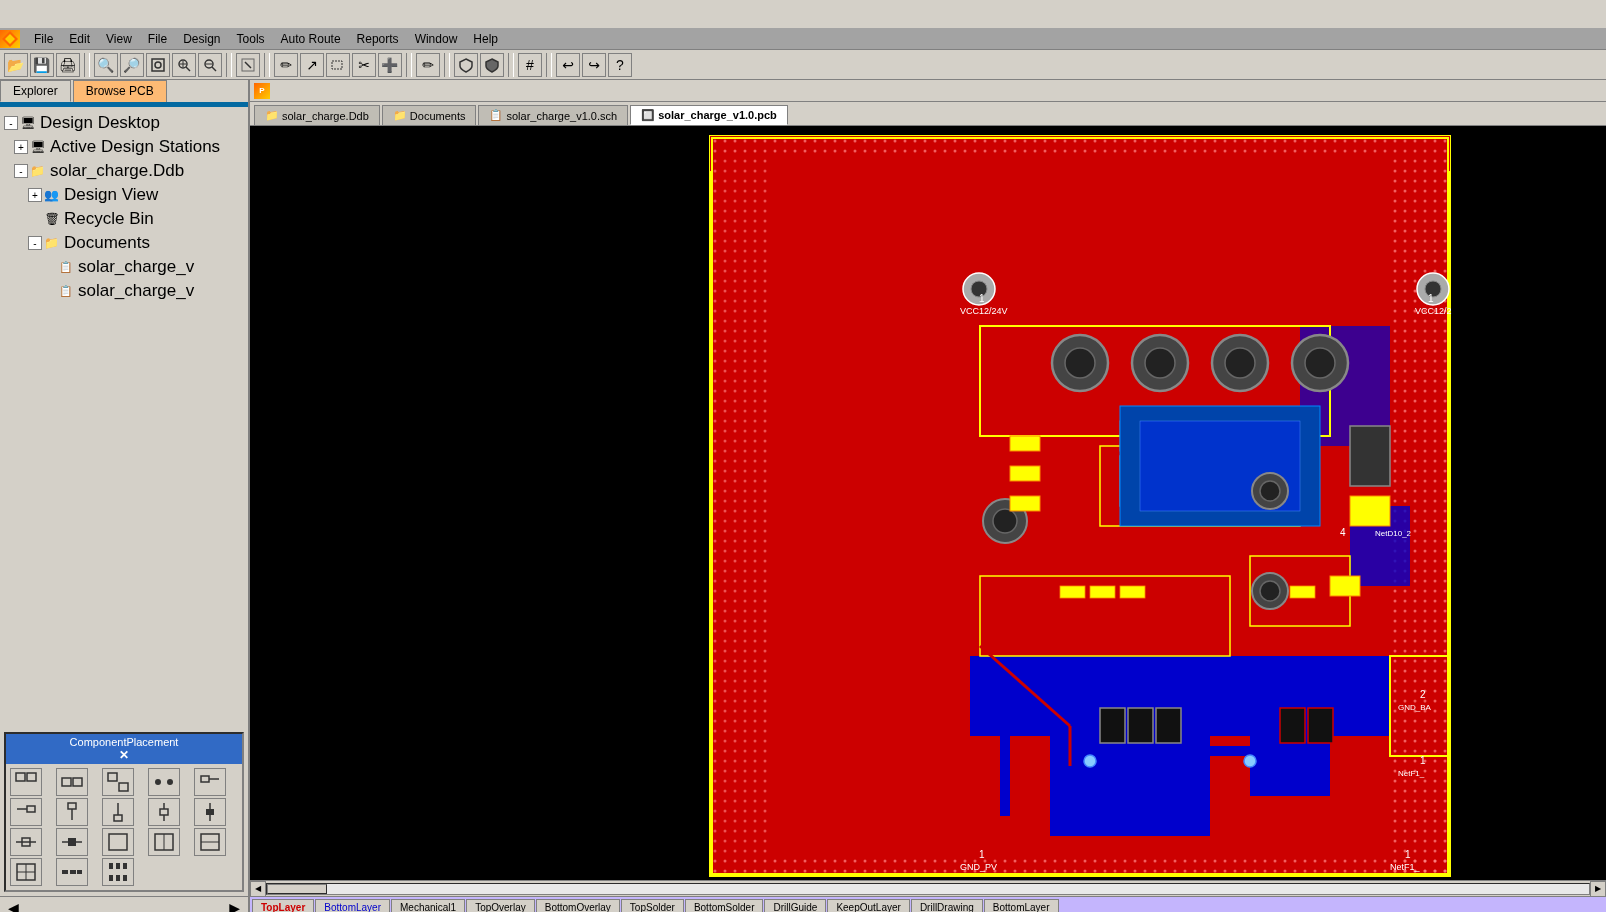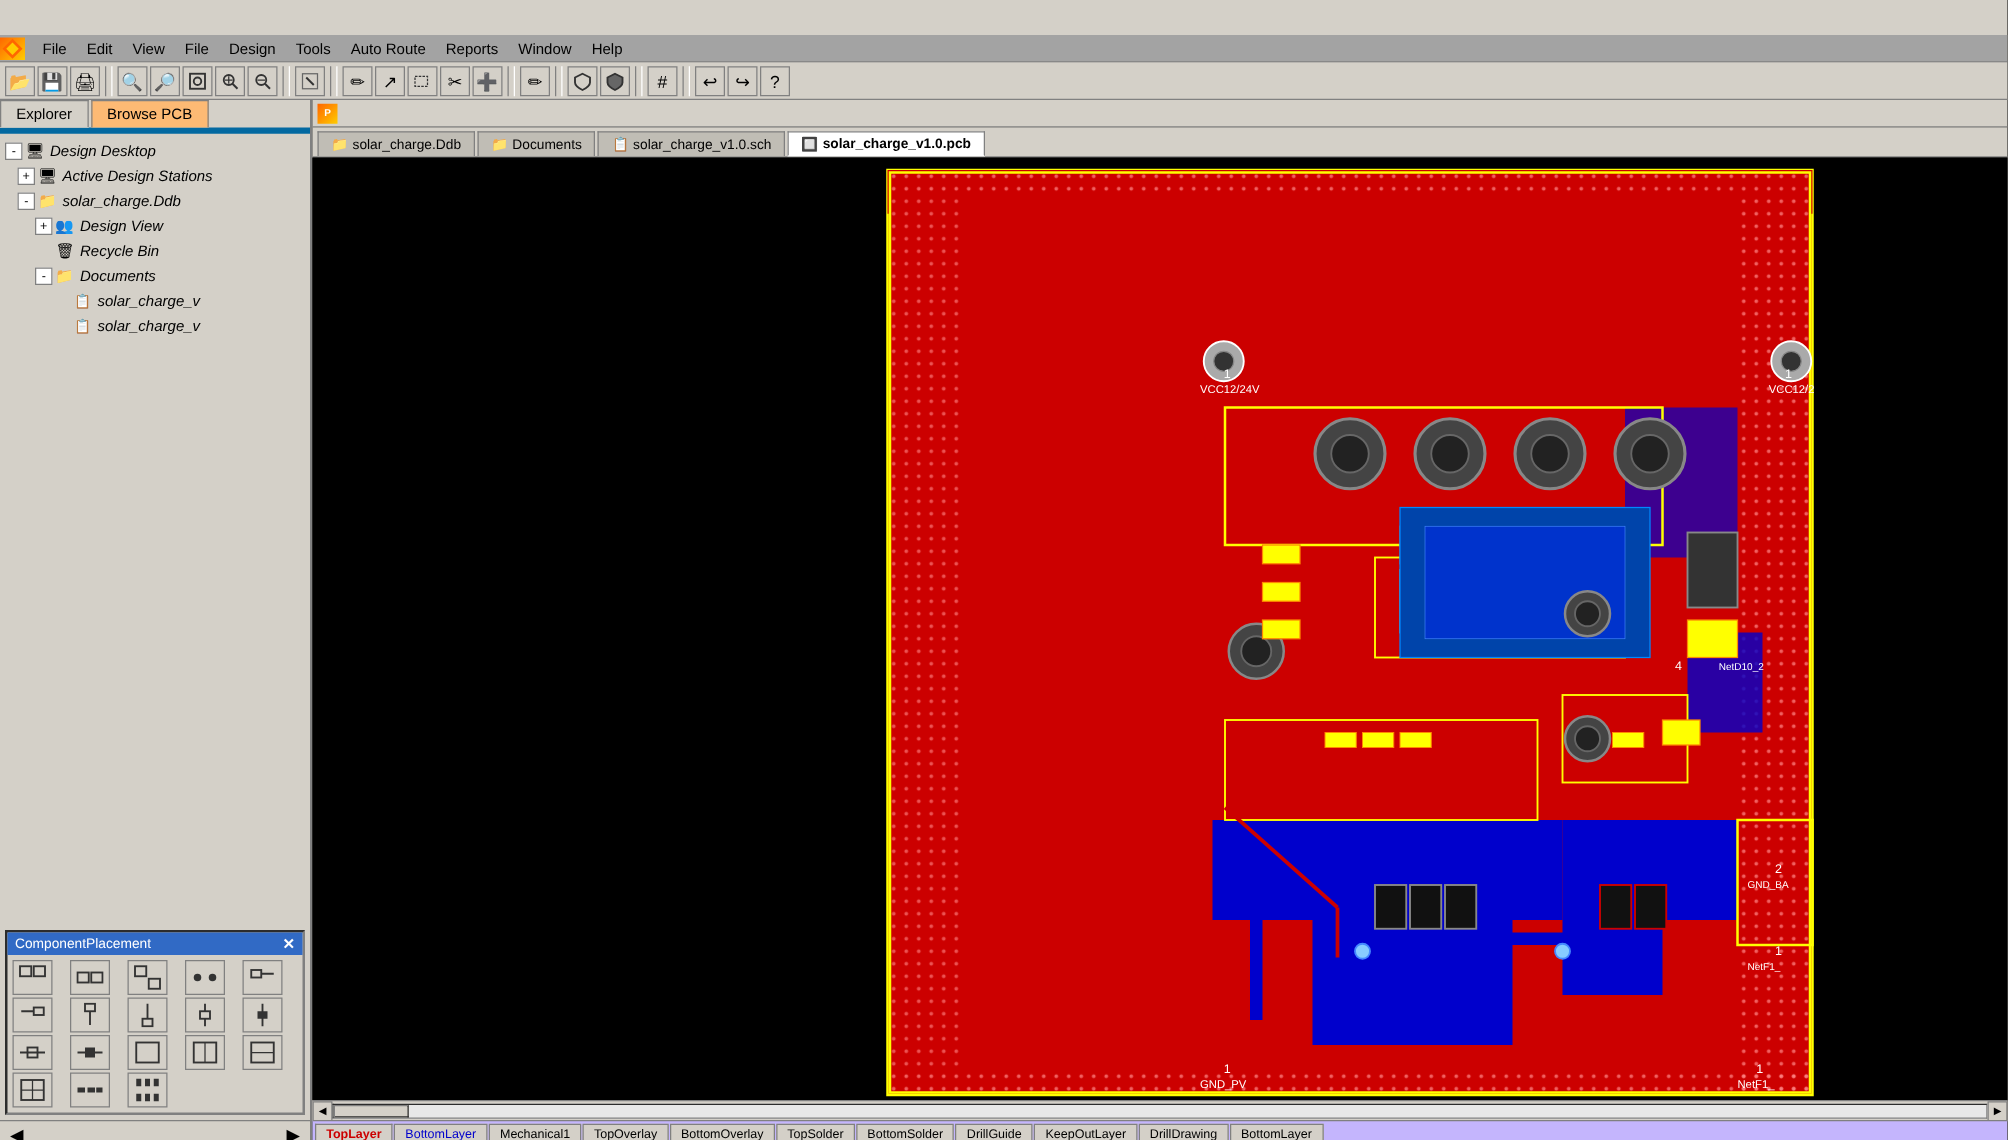--- a/index.html
+++ b/index.html
@@ -103,39 +103,40 @@
       border: 1px solid #808080;
       display: inline-flex; align-items: center; justify-content: center;
       font-size: 10px; margin-right: 2px; background: white; flex-shrink: 0;
     }
     .tree-icon {
       width: 16px; height: 16px;
       margin-right: 4px; flex-shrink: 0;
       display: inline-flex; align-items: center; justify-content: center;
       font-size: 12px;
     }
-    .tree-label { font-size: 12px; font-style: italic; }
+    .tree-label { font-size: 17px; }
     .indent1 { padding-left: 14px; }
     .indent2 { padding-left: 28px; }
     .indent3 { padding-left: 42px; }
 
     
     #comp-placement {
       border: 2px inset #808080;
       margin: 4px;
       background: #d4d0c8;
     }
     .cp-header {
       background: #316AC5;
       color: white;
       font-size: 11px;
       padding: 2px 6px;
       display: flex;
       align-items: center;
       justify-content: space-between;
+      flex-direction: column;
     }
     .cp-close {
       cursor: pointer;
       font-weight: bold;
       font-size: 12px;
     }
     .cp-grid {
       display: grid;
       grid-template-columns: repeat(5, 1fr);
       gap: 2px;

